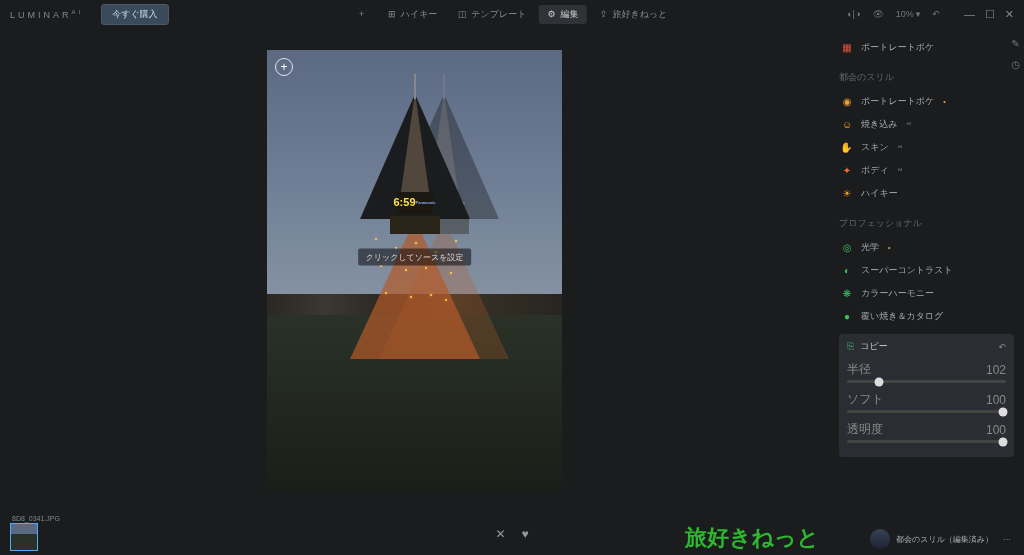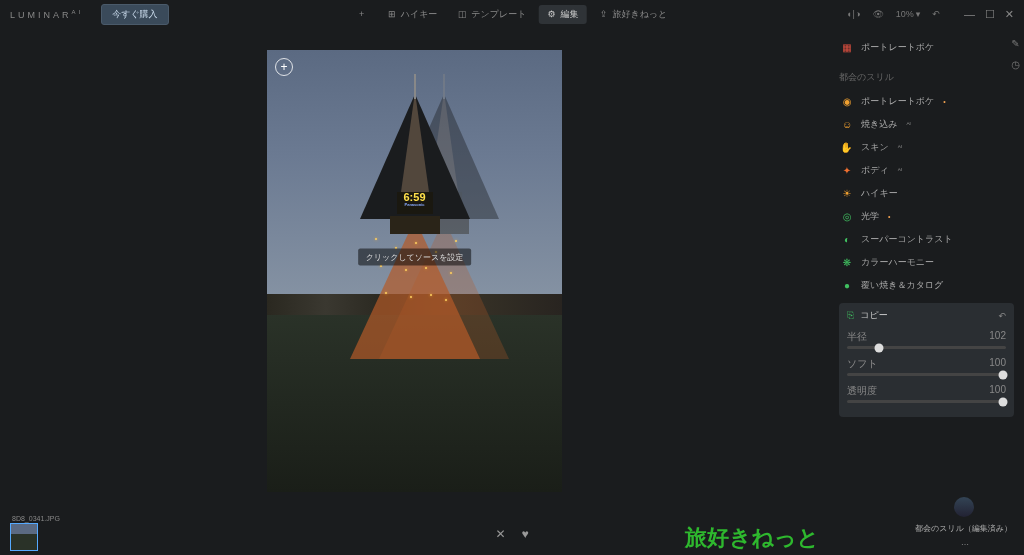--- a/index.html
+++ b/index.html
@@ -23,54 +23,54 @@
 .zoom-handle{position:absolute;top:8px;left:8px;width:18px;height:18px;border:1.5px solid rgba(255,255,255,0.8);border-radius:50%;display:flex;align-items:center;justify-content:center;color:white;font-size:12px;z-index:5;}
 
 .sky{position:absolute;inset:0;height:60%;background:linear-gradient(to bottom,#5b6a82 0%,#6b7a92 40%,#8895a5 100%);}
 .ground{position:absolute;bottom:0;left:0;right:0;height:40%;background:linear-gradient(to bottom,#2a3228 0%,#1a1e18 100%);}
 .tower{position:absolute;left:50%;transform:translateX(-50%);bottom:30%;}
 .tower-main{width:120px;height:280px;}
 .tower-ghost{position:absolute;left:60%;bottom:30%;opacity:0.4;}
 .t-base{position:absolute;bottom:0;left:50%;transform:translateX(-50%);width:0;height:0;border-left:65px solid transparent;border-right:65px solid transparent;border-bottom:140px solid rgba(180,90,40,0.7);}
 .t-base::before{content:'';position:absolute;bottom:0;left:-55px;width:0;height:0;border-left:55px solid transparent;border-right:55px solid transparent;border-bottom:125px solid #1a1c1e;}
 .t-mid{position:absolute;bottom:125px;left:50%;transform:translateX(-50%);width:50px;height:18px;background:#2a2418;}
-.t-clock{position:absolute;bottom:145px;left:50%;transform:translateX(-50%);width:36px;height:22px;background:#1a1810;color:#ffe04a;font-weight:bold;font-size:11px;display:flex;flex-direction:column;align-items:center;line-height:1;}
+.t-clock{position:absolute;bottom:145px;left:50%;transform:translateX(-50%);width:36px;height:22px;background:#1a1810;color:#ffe04a;font-weight:bold;font-size:11px;display:flex;flex-direction:row;align-items:center;justify-content:center;line-height:1;}
 .t-clock .sub{font-size:4px;color:#8af;}
 .t-top{position:absolute;bottom:167px;left:50%;transform:translateX(-50%);width:0;height:0;border-left:14px solid transparent;border-right:14px solid transparent;border-bottom:100px solid rgba(120,100,80,0.6);}
 .t-spire{position:absolute;bottom:260px;left:50%;transform:translateX(-50%);width:2px;height:25px;background:#888;}
 .lights{position:absolute;bottom:40px;left:50%;transform:translateX(-50%);width:100px;height:90px;}
 .lights i{position:absolute;width:2px;height:2px;background:#ffd060;border-radius:50%;box-shadow:0 0 3px #ffb030;}
 .overlay-label{position:absolute;top:47%;left:50%;transform:translate(-50%,-50%);background:rgba(0,0,0,0.5);color:#ddd;padding:3px 8px;font-size:8px;border-radius:2px;z-index:6;}
 .buildings{position:absolute;bottom:38%;left:0;right:0;height:30px;background:linear-gradient(to right,#2a2820 0%,#3a3830 20%,#2a2820 40%,#3a3528 60%,#282420 100%);}
 
 .sidebar{width:195px;background:#1a1c1e;padding:8px 10px;overflow-y:auto;position:relative;}
 .sb-header{display:flex;justify-content:space-between;align-items:center;margin-bottom:6px;}
 .sb-title{color:#ddd;font-weight:bold;font-size:11px;}
 .sb-settings{width:20px;height:20px;background:#2a2e32;border-radius:50%;display:flex;align-items:center;justify-content:center;color:#aaa;}
 .tool-item{display:flex;align-items:center;gap:8px;padding:5px 2px;font-size:9px;color:#aaa;cursor:pointer;}
 .tool-item .tic{width:12px;height:12px;display:inline-flex;align-items:center;justify-content:center;font-size:10px;}
 .tool-item .dot{color:#f0a050;font-size:7px;margin-left:1px;}
 .section-label{color:#666;font-size:9px;margin:12px 0 6px;}
 .active-tool{background:#2a2e32;border-radius:4px;padding:6px 8px;margin-top:6px;}
 .active-tool-head{display:flex;align-items:center;gap:6px;color:#ccc;font-size:9px;margin-bottom:8px;}
 .active-tool-head .back{margin-left:auto;color:#888;}
 .slider-row{margin-bottom:8px;}
-.slider-label{display:flex;justify-content:space-between;font-size:10px;color:#888;margin-bottom:2px;}
+.slider-label{display:flex;justify-content:space-between;font-size:12px;color:#888;margin-bottom:2px;align-items:center;}
 .slider-track{height:3px;background:#444;border-radius:2px;position:relative;}
 .slider-thumb{position:absolute;top:50%;transform:translate(-50%,-50%);width:9px;height:9px;background:#ddd;border-radius:50%;}
 .side-icons{position:absolute;right:4px;top:38px;display:flex;flex-direction:column;gap:10px;color:#777;}
 .side-icons span{cursor:pointer;}
 
 .bottombar{height:42px;display:flex;align-items:center;padding:0 10px;position:relative;}
 .file-label{position:absolute;left:12px;top:2px;font-size:7px;color:#888;}
 .thumb{width:28px;height:28px;background:linear-gradient(to bottom,#5b6a82 40%,#2a3228 40%);border:1px solid #5af;margin-top:6px;}
 .bottom-center{position:absolute;left:50%;transform:translateX(-50%);display:flex;gap:16px;color:#999;}
 .bottom-center span{cursor:pointer;font-size:12px;}
 .watermark{position:absolute;right:205px;bottom:2px;font-size:22px;font-weight:bold;color:#2eb82e;}
-.preset-chip{position:absolute;right:12px;bottom:6px;display:flex;align-items:center;gap:6px;font-size:8px;color:#aaa;flex-direction:column;}
+.preset-chip{position:absolute;right:12px;bottom:6px;display:flex;align-items:center;gap:6px;font-size:8px;color:#aaa;}
 .preset-chip .pthumb{width:20px;height:20px;background:linear-gradient(#345,#223);border-radius:50%;}
 .preset-chip .dots{color:#888;margin-left:4px;letter-spacing:1px;}
 </style>
 </head>
 <body>
 
 <div class="topbar">
   <span class="logo"><span>LUMINAR</span><sup>AI</sup></span>
   <button class="buy-btn">今すぐ購入</button>
   <div class="top-center">
@@ -178,20 +178,21 @@
     <div class="tool-item">
         <span class="tic" style="color:#f07030">✦</span>
         <span>ボディ</span>
         <span class="dot" style="color:#888">ᴬᴵ</span>
       </div>
     <div class="tool-item">
         <span class="tic" style="color:#f0a030">☀</span>
         <span>ハイキー</span>
       </div>
 
+    <div class="section-label">プロフェッショナル</div>
     <div class="tool-item">
         <span class="tic" style="color:#40c060">◎</span>
         <span>光学</span>
         <span class="dot">•</span>
       </div>
     <div class="tool-item">
         <span class="tic" style="color:#40c060">◐</span>
         <span>スーパーコントラスト</span>
       </div>
     <div class="tool-item">

